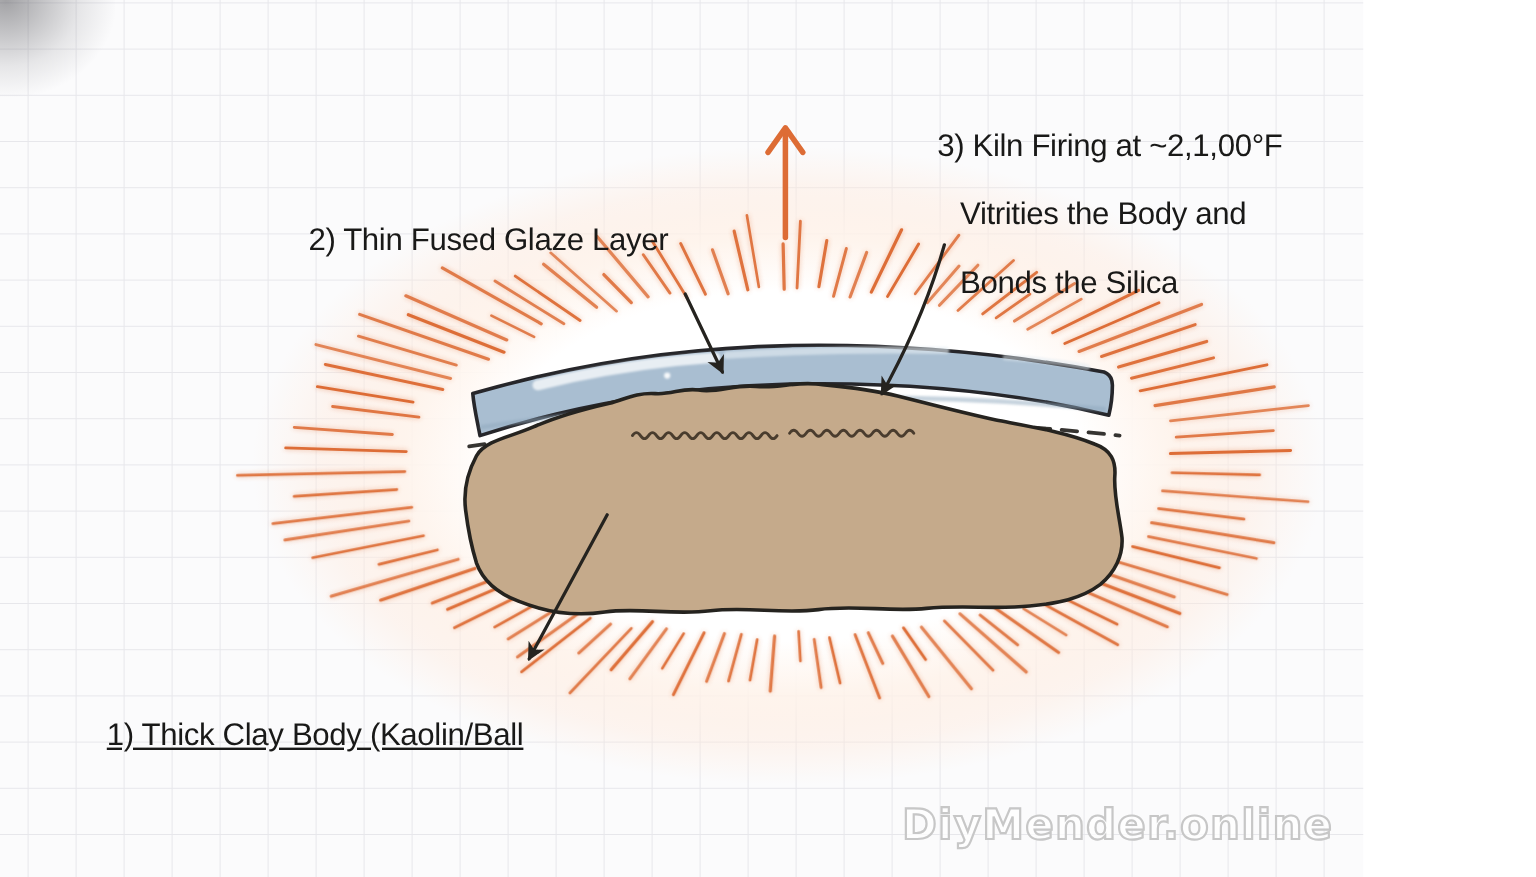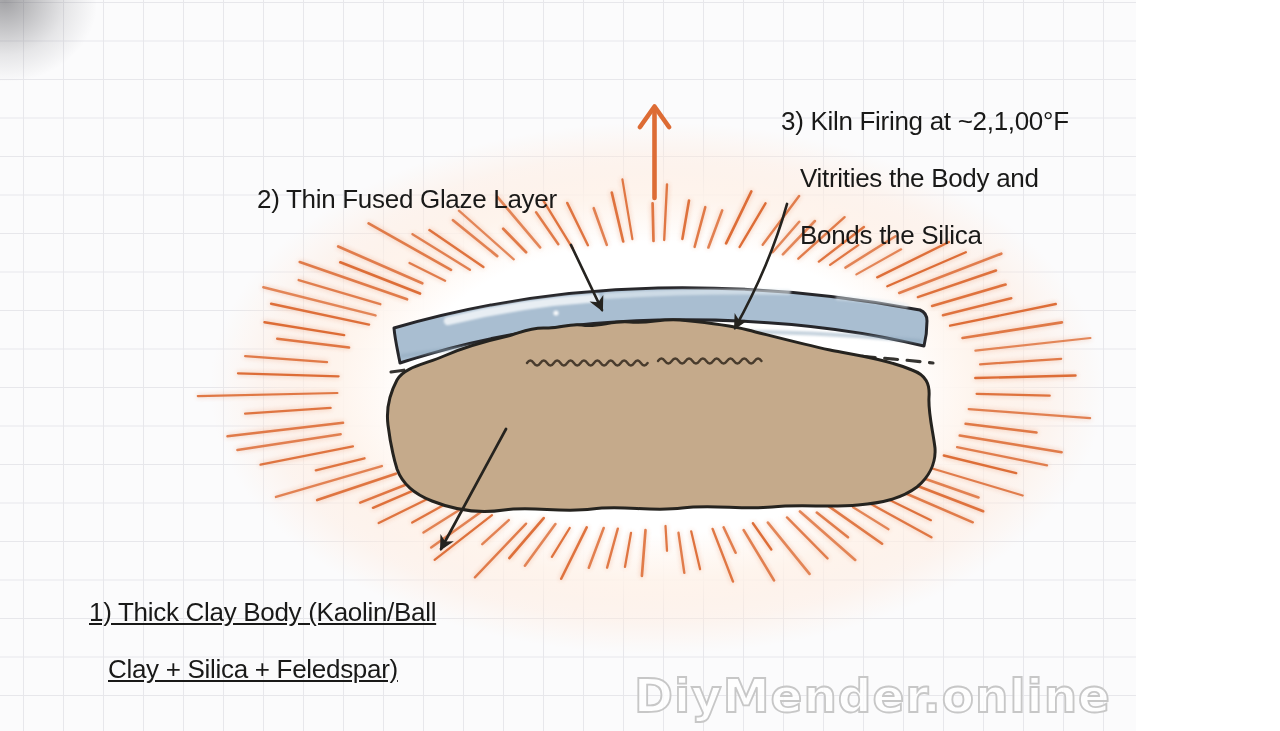--- a/index.html
+++ b/index.html
@@ -30,21 +30,21 @@
     font-weight:500;
     white-space:nowrap;
   }
   .label .indent{padding-left:19px;display:block;margin-top:24px;}
   .label-kiln{left:781px;top:105px;}
   .label-glaze{left:237px;top:183px;margin-left:20px;}
   .label-clay{left:89px;top:596px;text-decoration:underline;}
   .watermark{
     position:absolute;top:668px;right:25px;
     font-family:"DejaVu Sans","Liberation Sans",sans-serif;
-    font-weight:bold;font-size:47px;letter-spacing:1px;
+    font-weight:bold;font-size:35px;letter-spacing:1px;
     color:rgba(255,255,255,0.30);
     -webkit-text-stroke:1.8px var(--watermark-gray,#c7c7c7);
     text-shadow:0 0 2px rgba(255,255,255,.65);
   }
 </style>
 </head>
 <body>
 
 <div class="canvas">
 
@@ -581,19 +581,18 @@
     <span class="indent">Vitrities the Body and</span>
     <span class="indent">Bonds the Silica</span>
   </div>
 
   <div class="label label-glaze">
     <span>2) Thin Fused Glaze Layer</span>
   </div>
 
   <div class="label label-clay">
     <span>1) Thick Clay Body (Kaolin/Ball</span>
-    <span class="indent">Clay + Silica + Feledspar)</span>
   </div>
 
   <div class="watermark">DiyMender.online</div>
 
   <div class="corner-vignette"></div>
 </div>
 
 </body></html>

